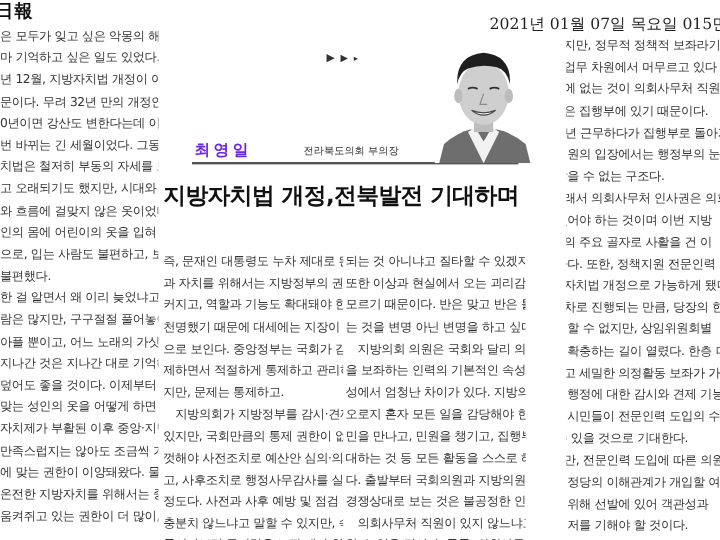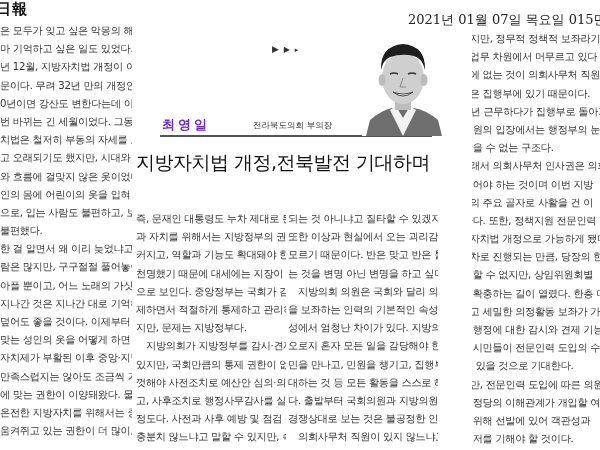--- a/index.html
+++ b/index.html
@@ -23,21 +23,21 @@
     .forum-title { position: absolute; left: 10px; top: 8px; font-size: 20px; font-weight: bold; letter-spacing: 9px; color: #111; }
     .arrows { position: absolute; left: 120px; top: 14px; font-size: 9px; color: #333; letter-spacing: 1px; }
     .arrows span { display: inline-block; }
     .author-name { position: absolute; left: 10px; top: 86px; font-size: 13px; font-weight: bold; color: #6d28d9; letter-spacing: 3px; }
     .author-role { position: absolute; left: 90px; top: 90px; font-size: 8.5px; color: #333; margin-left: 11px; }
     .name-rule { position: absolute; left: 8px; top: 105px; width: 272px; height: 2px; background: #555; }
 
     .photo { position: absolute; left: 362px; top: 36px; width: 82px; height: 100px; overflow: hidden; }
     .photo svg { display: block; }
 
-    .headline { position: absolute; left: 136px; top: 150px; font-size: 19px; font-weight: normal; color: #111; letter-spacing: -0.5px; white-space: nowrap; }
+    .headline { position: absolute; left: 136px; top: 150px; font-size: 19px; font-weight: bold; color: #111; letter-spacing: -0.5px; white-space: nowrap; }
   </style>
 </head>
 <body>
 
 <div class="masthead">日報</div>
 <div class="dateline">2021년 01월 07일 목요일 015면 오피</div>
 
 <div class="col" id="col1">
     <span class="ln">은 모두가 잊고 싶은 악몽의 해였지</span>
     <span class="ln">마 기억하고 싶은 일도 있었다. 지</span>
@@ -103,21 +103,21 @@
 
 <div class="headline">지방자치법 개정,전북발전 기대하며</div>
 
 <div class="col" id="col2">
     <span class="ln">즉, 문재인 대통령도 누차 제대로 된 분권</span>
     <span class="ln">과 자치를 위해서는 지방정부의 권한은 더</span>
     <span class="ln">커지고, 역할과 기능도 확대돼야 한다고</span>
     <span class="ln">천명했기 때문에 대세에는 지장이 없을 것</span>
     <span class="ln">으로 보인다. 중앙정부는 국회가 감시·견</span>
     <span class="ln">제하면서 적절하게 통제하고 관리하고 있</span>
-    <span class="ln">지만, 문제는 지방정부다.</span>
+    <span class="ln">지만, 문제는 통제하고.</span>
     <span class="ln ind">지방의회가 지방정부를 감시·견제하고</span>
     <span class="ln">있지만, 국회만큼의 통제 권한이 없다. 기</span>
     <span class="ln">껏해야 사전조치로 예산안 심의·의결이</span>
     <span class="ln">고, 사후조치로 행정사무감사를 실시하는</span>
     <span class="ln">정도다. 사전과 사후 예방 및 점검 수단이</span>
     <span class="ln">충분치 않느냐고 말할 수 있지만, 속살을</span>
     <span class="ln">들여다보면 무기력을 느낄 때가 한두 번</span>
   </div>
 <div class="col" id="col3">
     <span class="ln">되는 것 아니냐고 질타할 수 있겠지만, 그</span>

